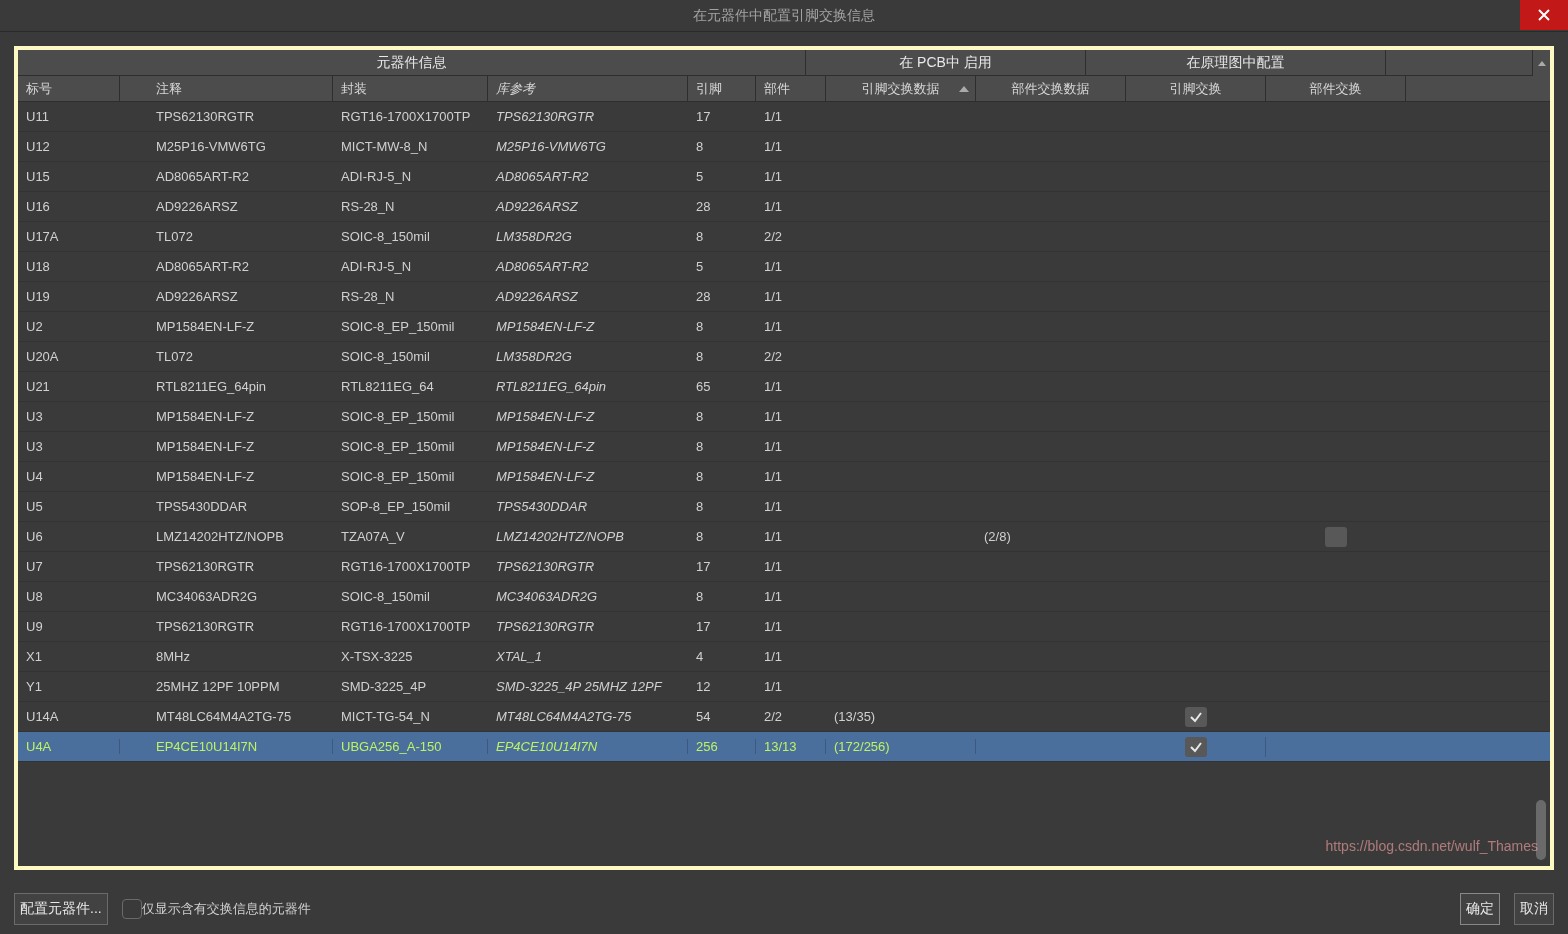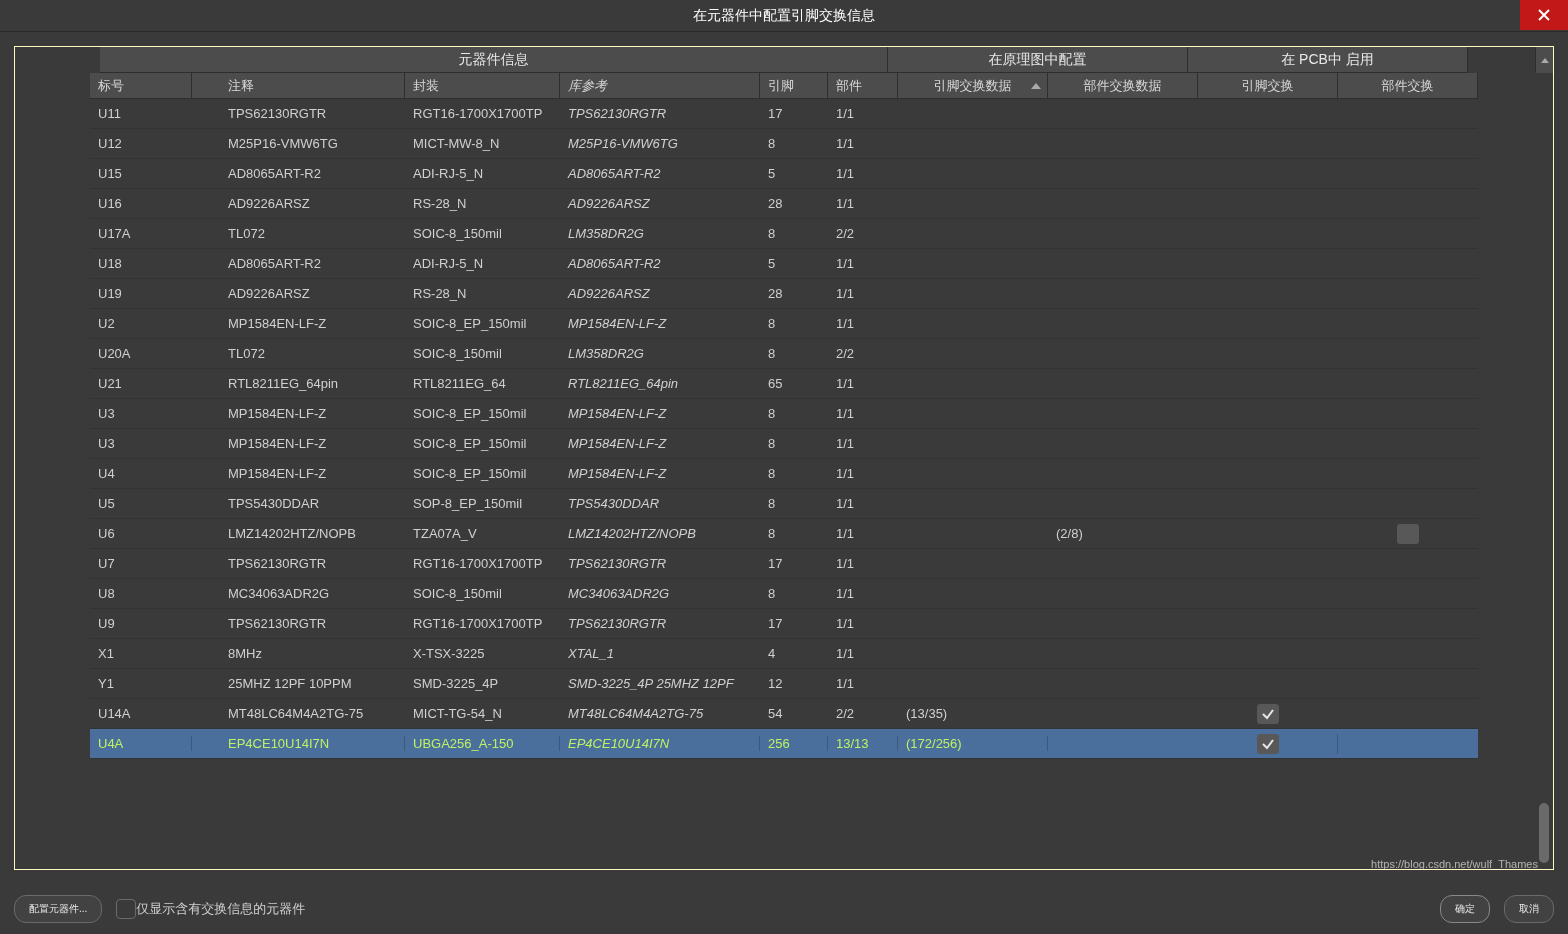--- a/index.html
+++ b/index.html
@@ -14,44 +14,43 @@
 }
 .titlebar {
   height: 32px;
   background: #3a3a3a;
   display: flex;
   align-items: center;
   justify-content: center;
   position: relative;
   border-bottom: 1px solid #2a2a2a;
 }
-.titlebar .title { color: #ffffff; font-size: 14px; }
+.titlebar .title { color: #a3a3a3; font-size: 14px; }
 .close-btn {
   position: absolute;
   right: 0; top: 0;
   width: 48px; height: 30px;
   background: #c21818;
   display: flex;
   align-items: center;
   justify-content: center;
   cursor: pointer;
 }
 .close-btn svg { width: 12px; height: 12px; }
 .content-wrap {
   padding: 14px;
   height: calc(100% - 32px - 50px);
 }
 .table-frame {
-  border: 1px solid #fef9c3;
+  border: 4px solid #fef9c3;
   height: 100%;
   background: #3a3a3a;
   position: relative;
   display: flex;
   flex-direction: column;
-  align-items: center;
 }
 .group-header {
   display: flex;
   height: 26px;
   background: #4c4c4c;
   border-bottom: 1px solid #2e2e2e;
 }
 .group-header .grp {
   border-right: 1px solid #2e2e2e;
   display: flex;
@@ -157,44 +156,44 @@
   height: 50px;
   padding: 8px 14px;
   display: flex;
   align-items: center;
   gap: 14px;
 }
 .btn {
   background: #424242;
   border: 1px solid #6a6a6a;
   color: #e8e8e8;
-  padding: 6px 14px;
-  border-radius: 12px;
-  font-size: 10px;
+  padding: 6px 5px;
+  border-radius: 0;
+  font-size: 14px;
   cursor: pointer;
 }
 .btn.primary { border-color: #888; }
 .checkbox-outer {
   display: flex;
   align-items: center;
 }
 .checkbox-box {
   width: 20px; height: 20px;
   border: 1px solid #6a6a6a;
   background: #3a3a3a;
   border-radius: 4px;
   cursor: pointer;
 }
 .spacer { flex: 1; }
 .watermark {
   position: absolute;
   right: 30px;
-  bottom: 64px;
-  color: #ffffff;
-  font-size: 11px;
+  bottom: 80px;
+  color: #fca5a5;
+  font-size: 14px;
   opacity: 0.6;
 }
 
 .c-des  { width: 102px; }
 .c-com  { width: 185px; margin-left: 28px; }
 .c-fp   { width: 155px; }
 .c-lib  { width: 200px; font-style: italic; }
 .c-pin  { width: 68px; }
 .c-part { width: 70px; }
 .c-pind { width: 150px; justify-content:center; }
@@ -215,22 +214,22 @@
     <svg viewBox="0 0 12 12">
         <path d="M1 1 L11 11 M11 1 L1 11" stroke="#fff" stroke-width="2"></path>
       </svg>
   </div>
 </div>
 
 <div class="content-wrap">
   <div class="table-frame">
     <div class="group-header">
       <div class="grp grp1">元器件信息</div>
+      <div class="grp grp3">在 PCB中 启用</div>
       <div class="grp grp2">在原理图中配置</div>
-      <div class="grp grp3">在 PCB中 启用</div>
       <div class="topcorner"></div>
     </div>
     <div class="col-header">
       <div class="col c-des">标号</div>
       <div class="col c-com">注释</div>
       <div class="col c-fp">封装</div>
       <div class="col c-lib">库参考</div>
       <div class="col c-pin">引脚</div>
       <div class="col c-part">部件</div>
       <div class="col c-pind">

